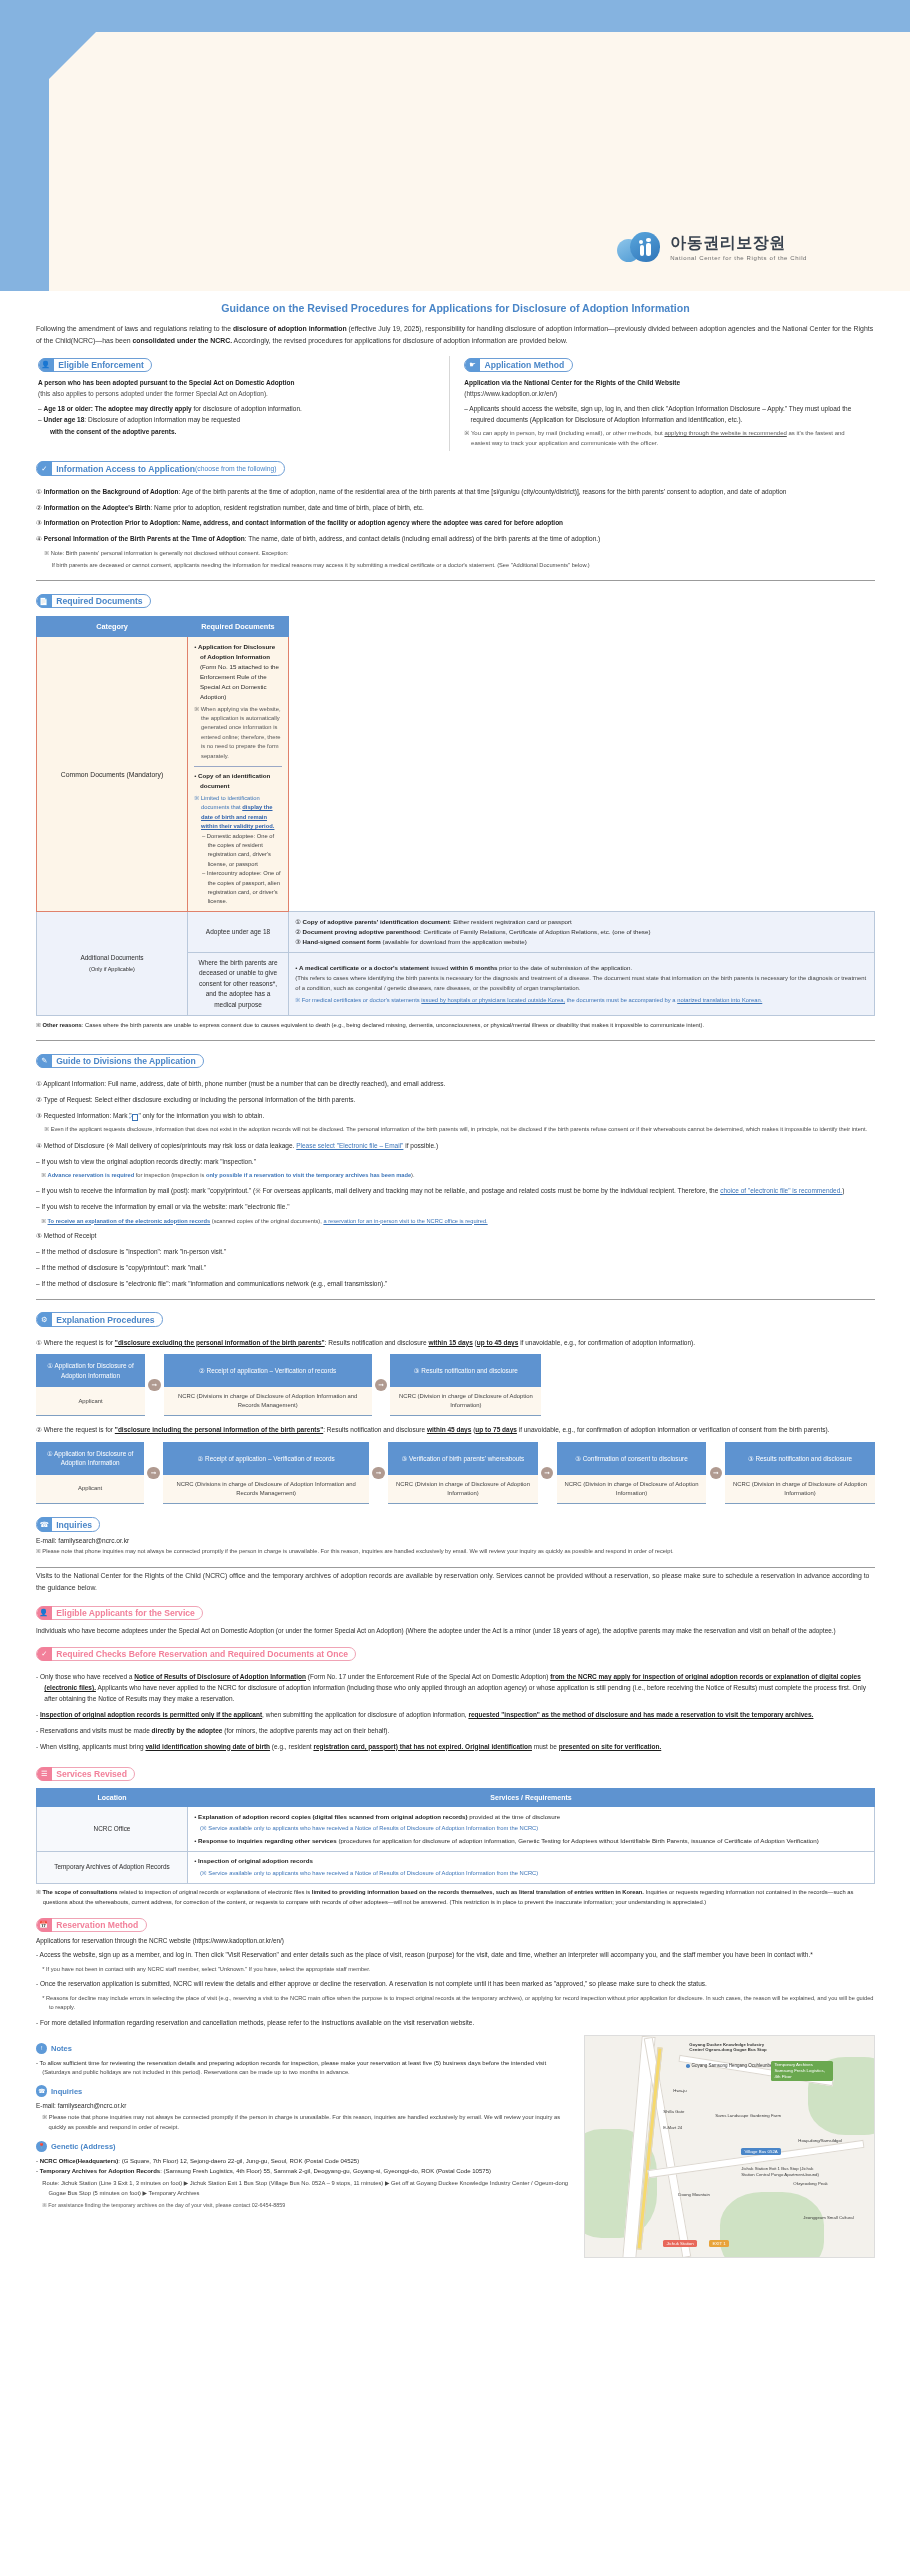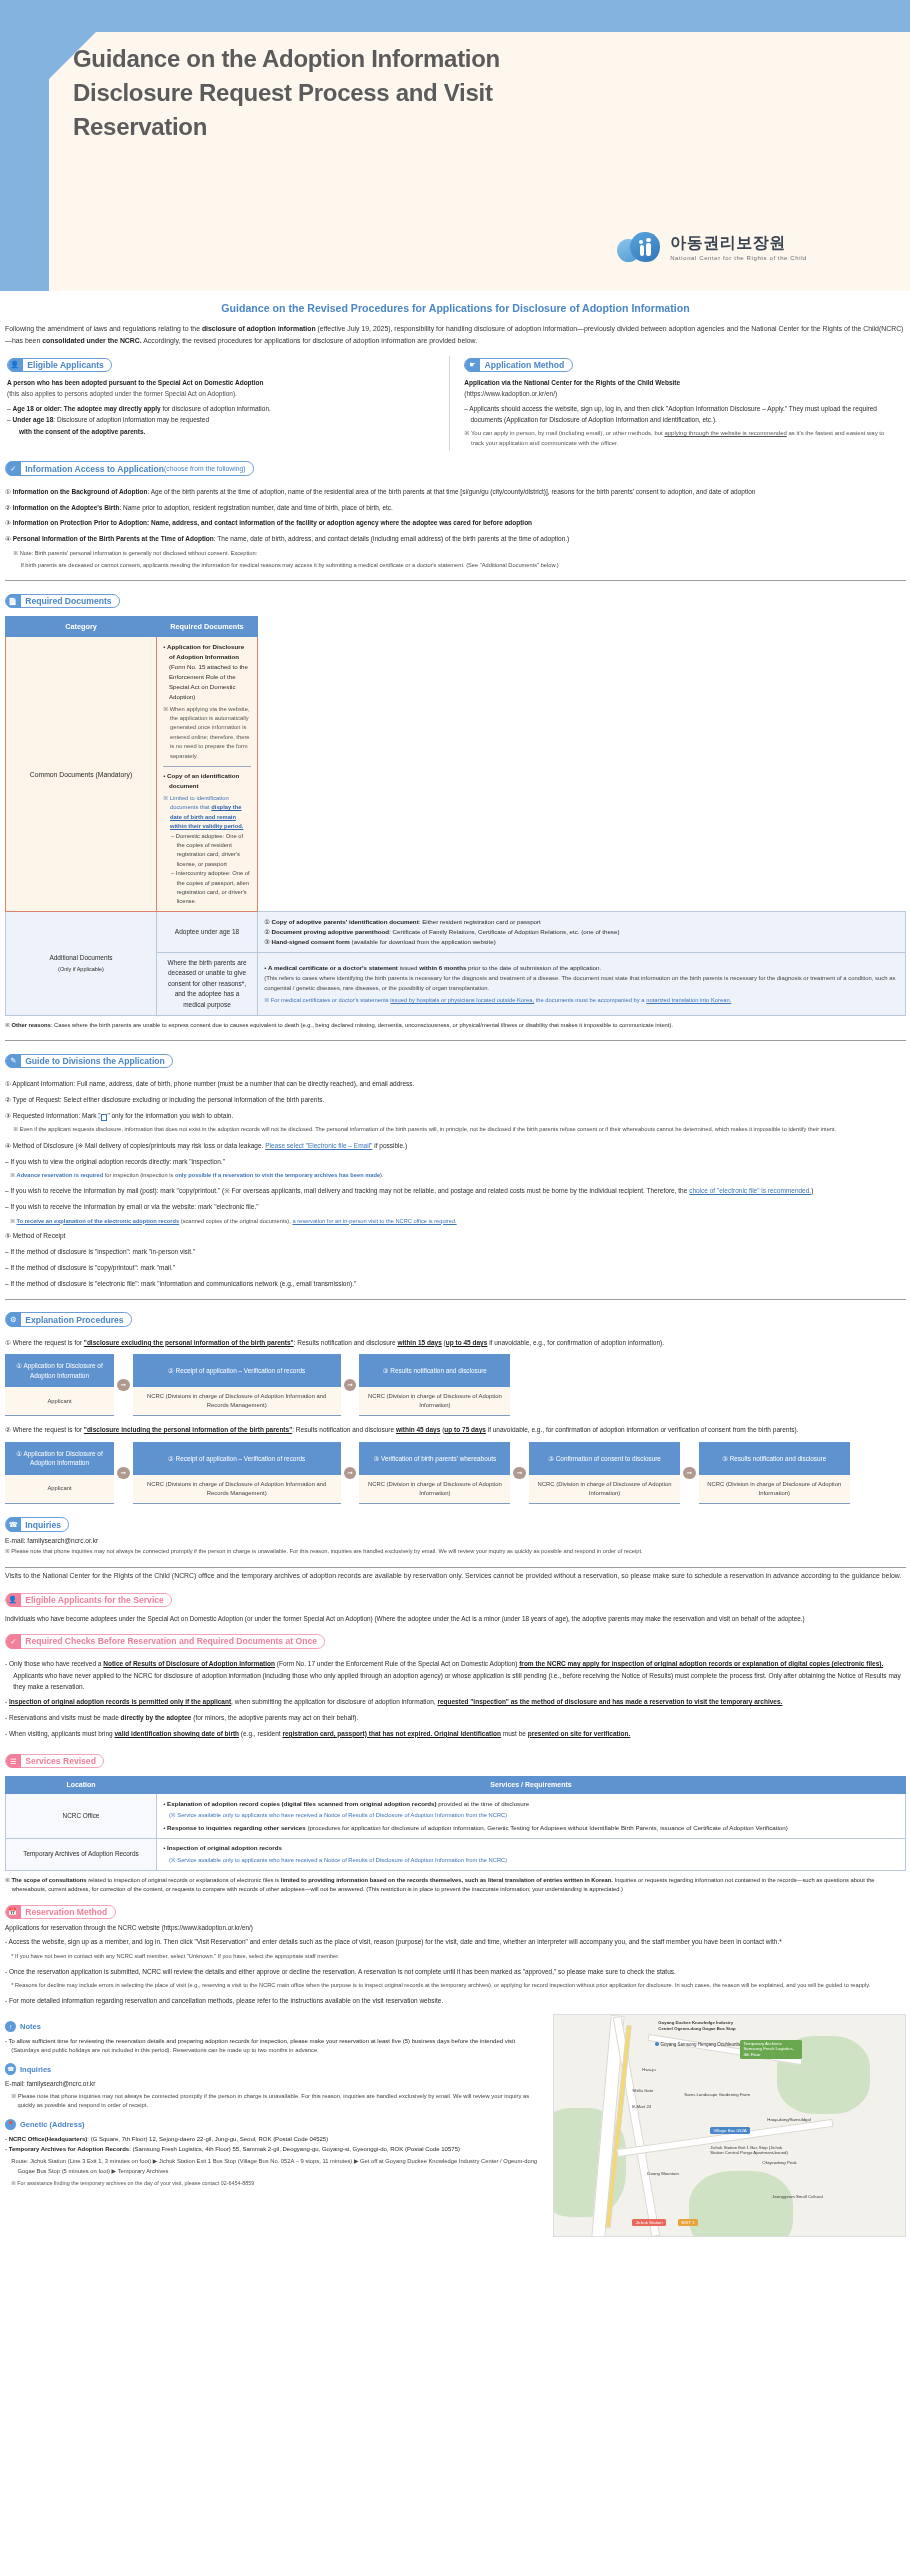--- a/index.html
+++ b/index.html
@@ -54,21 +54,21 @@
   .logo-mark .fig { position:absolute; background:#fff; border-radius:1.6px; }
   .logo-mark .f1 { left:23px; top:13.5px; width:4.2px; height:11.4px; border-radius:2.1px; }
   .logo-mark .f2 { left:29px; top:11.4px; width:4.7px; height:13.5px; border-radius:2.1px; }
   .logo-mark .dot { position:absolute; background:#fff; border-radius:50%; }
   .logo-mark .d1 { left:22px; top:8.3px; width:4.2px; height:4.2px; }
   .logo-mark .d2 { left:29px; top:6.2px; width:4.7px; height:4.7px; }
   .logo-text-ko { font-size:16px; font-weight:bold; color:#39434f; letter-spacing:0.5px;}
   .logo-text-en { font-size:6px; color:#6a6a6a; letter-spacing:0.6px; margin-top:1.6px;}
 
   
-  .body-wrap { padding:0 5px; }
+  .body-wrap { padding:0 36px; }
   .section { padding-top:10.4px; }
   .sec-title {
     text-align:center;
     font-size:10.6px;
     font-weight:bold;
     color:#4a86c8;
     margin:11.4px 0 8.3px;
   }
   .sec-title.pink { color:#f2809a; }
   p.lead { font-size:6.9px; line-height:1.85; color:#333; }
@@ -202,21 +202,20 @@
   .bl-list div { font-size:6px; line-height:1.72; padding-left:6.2px; text-indent:-6.2px; }
   .bl-list div.sub { padding-left:12.5px; text-indent:-6.2px; font-size:5.8px; color:#444;}
 </style>
 </head>
 <body>
 
 <div class="page">
 
   <div class="header">
     <div class="header-card"></div>
-    <div class="header-title">Guidance on the Adoption Information Disclosure Request Process and Visit Reservation</div>
     <div class="logo-wrap">
       <div class="logo-mark">
         <div class="blob-l"></div>
           <div class="blob-r"></div>
         <div class="fig f1"></div>
           <div class="fig f2"></div>
         <div class="dot d1"></div>
           <div class="dot d2"></div>
       </div>
       <div>
@@ -230,21 +229,21 @@
 
     <div class="sec-title">Guidance on the Revised Procedures for Applications for Disclosure of Adoption Information</div>
     <p class="lead">
       Following the amendment of laws and regulations relating to the <b>disclosure of adoption information</b> (effective July 19, 2025), responsibility for handling disclosure of adoption information—previously divided between adoption agencies and the National Center for the Rights of the Child(NCRC)—has been <b>consolidated under the NCRC.</b> Accordingly, the revised procedures for applications for disclosure of adoption information are provided below.
     </p>
 
     <div class="two-col" style="margin-top:7.3px;">
       <div class="col">
         <div class="pill">
           <span class="pic">👤</span>
-          <span class="ptext">Eligible Applicants</span>
+          <span class="ptext">Eligible Enforcement</span>
         </div>
         <p><b>A person who has been adopted pursuant to the Special Act on Domestic Adoption</b></p>
         <p style="color:#4a4a4a;">(this also applies to persons adopted under the former Special Act on Adoption).</p>
         <div class="dash-list">
           <div>– <b>Age 18 or older: The adoptee may directly apply</b> for disclosure of adoption information.</div>
           <div>– <b>Under age 18</b>: Disclosure of adoption information may be requested<br><b style="margin-left:5.7px;">with the consent of the adoptive parents.</b></div>
         </div>
       </div>
 
       <div class="col right">

